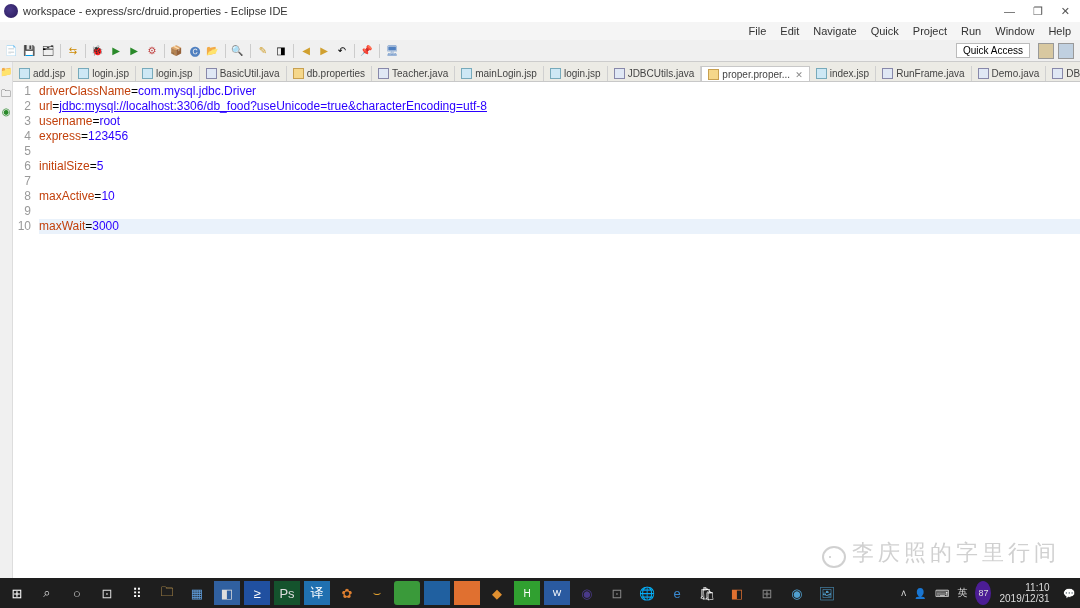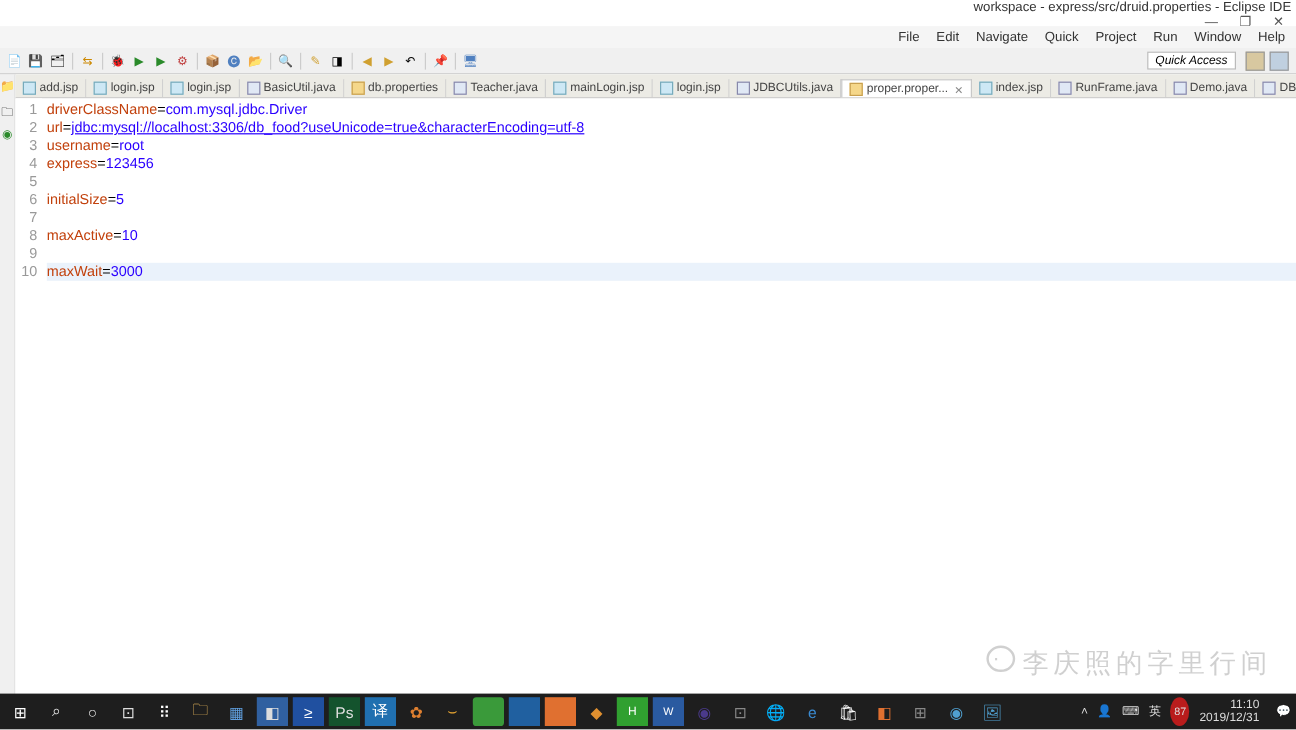--- a/index.html
+++ b/index.html
@@ -1,32 +1,32 @@
 <!DOCTYPE html>
 <html><head>
 <meta charset="utf-8">
 <style>
 * { margin: 0; padding: 0; box-sizing: border-box; font-family: "Segoe UI", Tahoma, sans-serif; }
 body { width: 1080px; height: 608px; background: #f0f0f0; overflow: hidden; position: relative; }
 
 
-.titlebar { height: 22px; background: #fff; display: flex; align-items: flex-end; padding: 0 4px; font-size: 11px; color: #333; flex-direction: column; }
+.titlebar { height: 22px; background: #fff; display: flex; align-items: center; padding: 0 4px; font-size: 11px; color: #333; }
 .titlebar .eclipse-icon { width: 14px; height: 14px; background: radial-gradient(circle at 40% 40%, #4a3a8a, #2a1a5a); border-radius: 50%; margin-right: 5px; }
 .titlebar .winctrl { margin-left: auto; display: flex; gap: 18px; align-items: center; color: #555; padding-right: 6px; }
 .titlebar .winctrl span { font-size: 11px; cursor: pointer; }
 
 
 .menubar { height: 18px; background: #f5f5f5; display: flex; align-items: center; padding: 0 4px; font-size: 11px; color: #333; gap: 4px; justify-content: flex-end; }
 .menubar span { padding: 1px 5px; cursor: pointer; }
 
 
 .toolbar { height: 22px; background: #f0f0f0; border-bottom: 1px solid #ccc; display: flex; align-items: center; padding: 0 4px; gap: 2px; }
 .toolbar .tbtn { width: 16px; height: 16px; display: flex; align-items: center; justify-content: center; font-size: 10px; cursor: pointer; }
 .toolbar .sep { width: 1px; height: 14px; background: #ccc; margin: 0 2px; }
-.toolbar .qa { margin-left: auto; border: 1px solid #bbb; padding: 1px 6px; font-size: 10px; background: #fff; margin-right: 6px; font-style: italic; }
+.toolbar .qa { margin-left: auto; border: 1px solid #bbb; padding: 1px 6px; font-size: 10px; background: #fff; margin-right: 6px; }
 .toolbar .persp { width: 16px; height: 16px; background: #d8c8a0; border: 1px solid #999; margin-right: 2px; }
 
 
 .main { display: flex; height: 526px; }
 
 
 .leftgut { width: 16px; background: #f0f0f0; border-right: 1px solid #ddd; display: flex; flex-direction: column; align-items: center; padding-top: 4px; gap: 8px; }
 .leftgut .gi { width: 12px; height: 12px; font-size: 10px; text-align: center; cursor: pointer; }
 
 
@@ -54,31 +54,31 @@
 .eq { color: #000; }
 
 
 .statusbar { height: 18px; background: #f0f0f0; border-top: 1px solid #ccc; display: flex; align-items: center; font-size: 10px; color: #444; }
 .statusbar .cell { padding: 0 14px; border-left: 1px solid #ccc; height: 100%; display: flex; align-items: center; }
 .statusbar .spacer { flex: 1; }
 .statusbar .mem { background: linear-gradient(to right, #c8d8c0 82%, #e8e8e0 82%); padding: 1px 6px; border: 1px solid #aaa; font-size: 9px; }
 .statusbar .trash { margin: 0 6px; color: #777; }
 
 
-.watermark { position: absolute; right: 20px; bottom: 40px; font-size: 22px; color: rgba(120,120,120,0.35); font-family: "Microsoft YaHei", sans-serif; letter-spacing: 4px; display: flex; align-items: flex-start; gap: 6px; pointer-events: none; }
+.watermark { position: absolute; right: 20px; bottom: 40px; font-size: 22px; color: rgba(120,120,120,0.35); font-family: "Microsoft YaHei", sans-serif; letter-spacing: 4px; display: flex; align-items: flex-end; gap: 6px; pointer-events: none; }
 .watermark .bubble { width: 24px; height: 22px; border: 2px solid rgba(120,120,120,0.35); border-radius: 50%; position: relative; }
 .watermark .bubble::after { content: "·"; position: absolute; left: 3px; top: -2px; font-size: 18px; letter-spacing: 0; }
 
 
 .taskbar { position: absolute; bottom: 0; left: 0; right: 0; height: 30px; background: #1e1e1e; display: flex; align-items: center; padding: 0 4px; gap: 4px; }
 .taskbar .tb { width: 26px; height: 24px; display: flex; align-items: center; justify-content: center; font-size: 13px; color: #ddd; cursor: pointer; }
 .taskbar .tb.win { color: #fff; }
 .taskbar .tray { margin-left: auto; display: flex; align-items: center; gap: 8px; color: #ddd; font-size: 10px; }
 .taskbar .tray .clock { text-align: right; line-height: 11px; font-size: 10px; padding-right: 6px; }
-.tray .badge { width: 16px; height: 24px; background: #b91c1c; border-radius: 50%; display: flex; align-items: center; justify-content: center; font-size: 9px; }
+.tray .badge { width: 16px; height: 24px; background: #4c1d95; border-radius: 50%; display: flex; align-items: center; justify-content: center; font-size: 9px; }
 
 </style>
 </head>
 <body>
 
 <div class="titlebar">
   <div class="eclipse-icon"></div>
   <span>workspace - express/src/druid.properties - Eclipse IDE</span>
   <div class="winctrl">
     <span>—</span>

